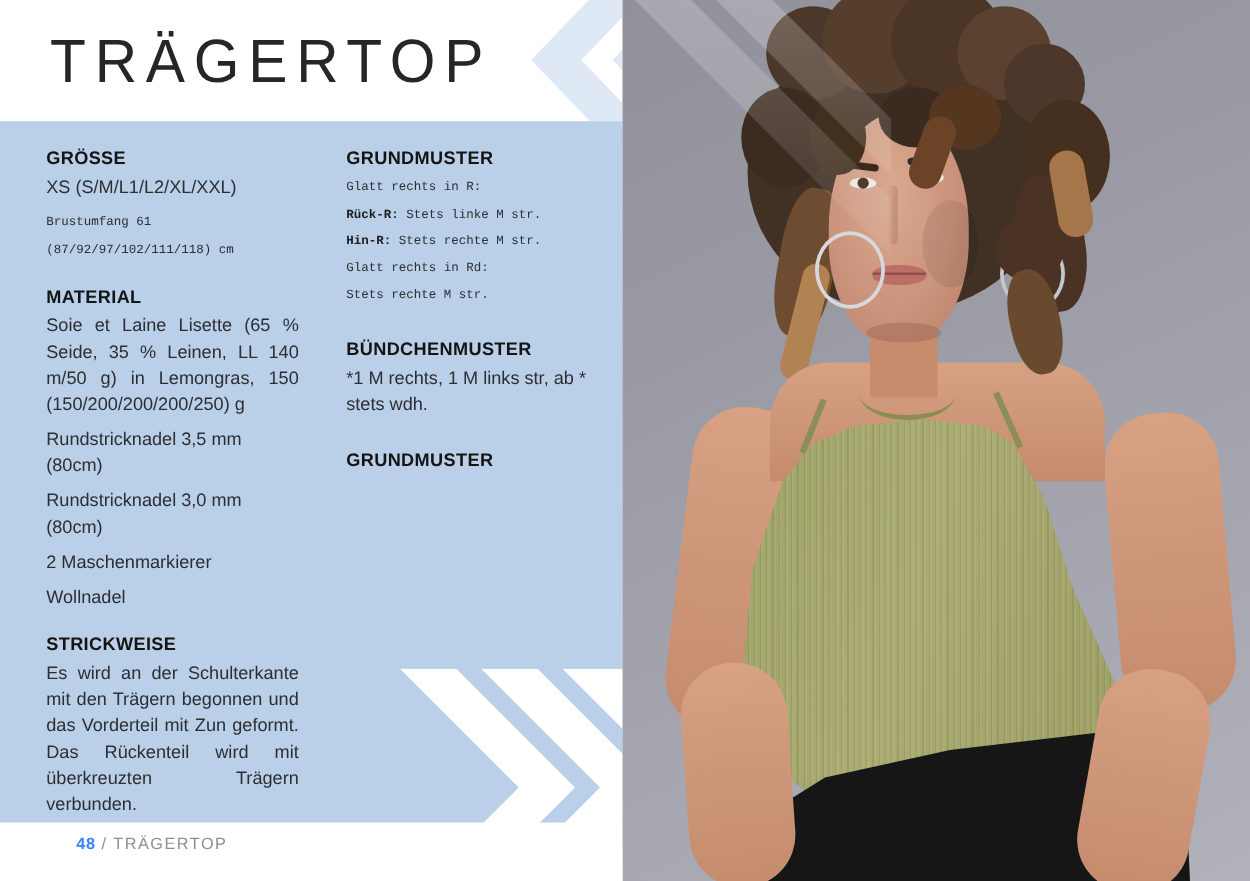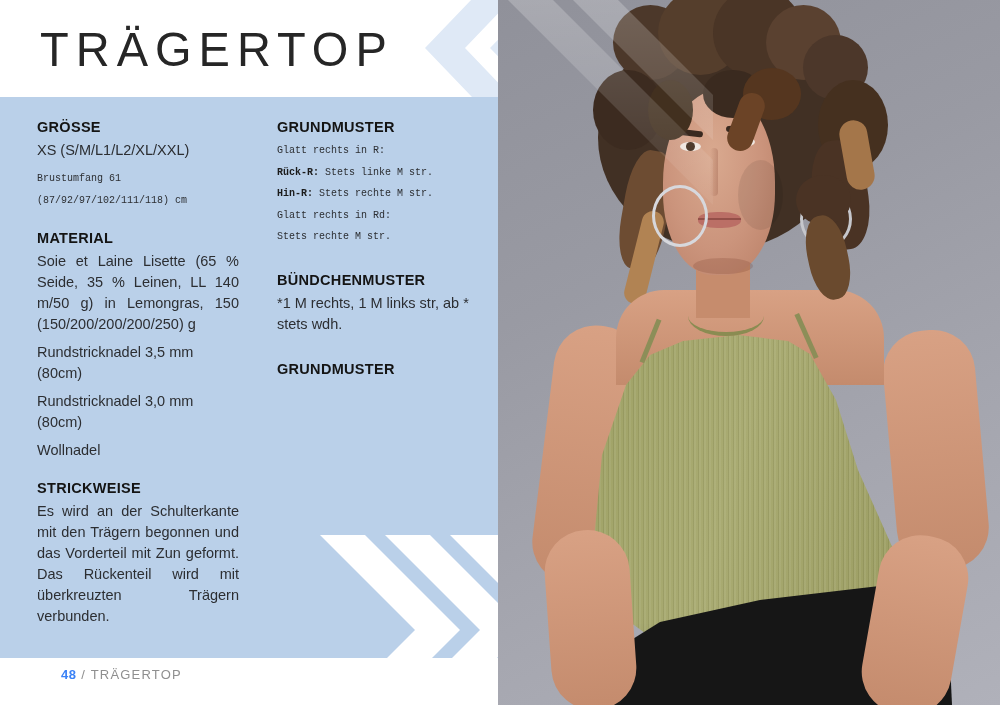--- a/index.html
+++ b/index.html
@@ -87,20 +87,21 @@
               <span class="line" style="display:block">Brustumfang 61</span>
               <span class="line" style="display:block">(87/92/97/102/111/118) cm</span>
             </p>
         </div>
 
         <div class="sec">
           <h3>MATERIAL</h3>
           <p class="just">Soie et Laine Lisette (65 % Seide, 35 % Leinen, LL 140 m/50 g) in Lemongras, 150 (150/200/200/200/250) g</p>
           <p>Rundstricknadel 3,5 mm (80cm)</p>
           <p>Rundstricknadel 3,0 mm (80cm)</p>
+          <p>2 Maschenmarkierer</p>
           <p>Wollnadel</p>
         </div>
 
         <div class="sec">
           <h3>STRICKWEISE</h3>
           <p class="just">Es wird an der Schulterkante mit den Trägern begonnen und das Vorderteil mit Zun geformt. Das Rückenteil wird mit überkreuzten Trägern verbunden.</p>
         </div>
 
       </div>
 

